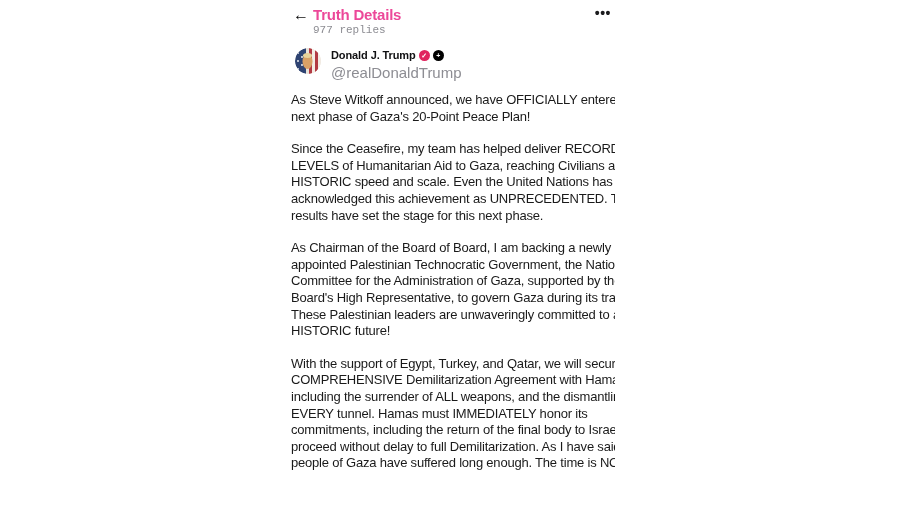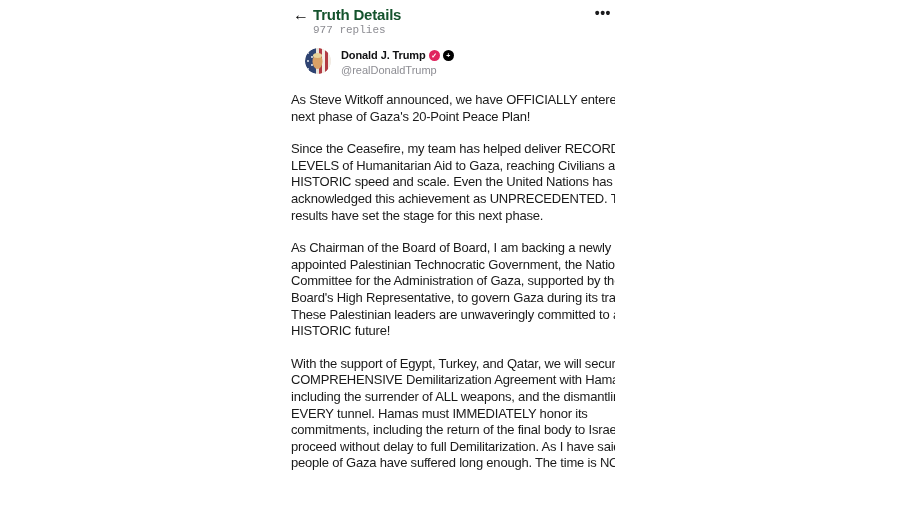--- a/index.html
+++ b/index.html
@@ -13,55 +13,55 @@
     background:#ffffff;
   }
   
   .back-button {
     position:absolute; left:6px; top:5px; width:20px; height:20px;
     background:none; border:none; cursor:pointer; font-size:16px;
     color:#0b0b0c; line-height:20px; padding:0;
   }
   .page-title {
     position:absolute; left:28px; top:6px; font-size:15px; font-weight:700;
-    color:#14532d; letter-spacing:-0.2px; white-space:nowrap;
+    color:#ec4899; letter-spacing:-0.2px; white-space:nowrap;
   }
   .replies-count {
     position:absolute; left:28px; top:24px; font-size:11px; color:#8d8d93;
     white-space:nowrap;
     font-family:Liberation Mono, monospace;
   }
   .more-button {
     position:absolute; right:2px; top:3px; background:none; border:none;
     cursor:pointer; font-size:14px; font-weight:700; color:#1c1c1e;
     letter-spacing:0.5px; padding:2px;
   }
   
   .author-row {
-    position:absolute; left:20px; top:48px; display:flex; align-items:flex-start;
+    position:absolute; left:10px; top:48px; display:flex; align-items:flex-start;
   }
   .avatar {
     width:26px; height:26px; border-radius:50%; overflow:hidden; flex:0 0 auto;
     cursor:pointer; display:block;
   }
   .author-info { margin-left:10px; }
   .name-row {
     display:flex; align-items:center; gap:3px; margin-top:1px; cursor:pointer;
   }
   .display-name {
     font-size:11px; font-weight:700; color:#101012; letter-spacing:-0.1px;
     white-space:nowrap;
   }
   .badge {
     width:11px; height:11px; border-radius:50%; display:inline-flex;
     align-items:center; justify-content:center; color:#ffffff;
     font-size:7px; line-height:1; font-weight:700; flex:0 0 auto;
   }
   .handle {
-    font-size:11px; color:#8d8d93; margin-top:3px; white-space:nowrap;
+    font-size:15px; color:#8d8d93; margin-top:3px; white-space:nowrap;
     cursor:pointer;
   }
   
   .post-body {
     position:absolute; left:6px; top:92px; width:324px; overflow:hidden;
   }
   .paragraph { margin:0 0 16px 0; }
   .line {
     font-size:13px; line-height:16.6px; color:#1a1a1a; letter-spacing:-0.2px;
     white-space:pre; overflow:hidden;

